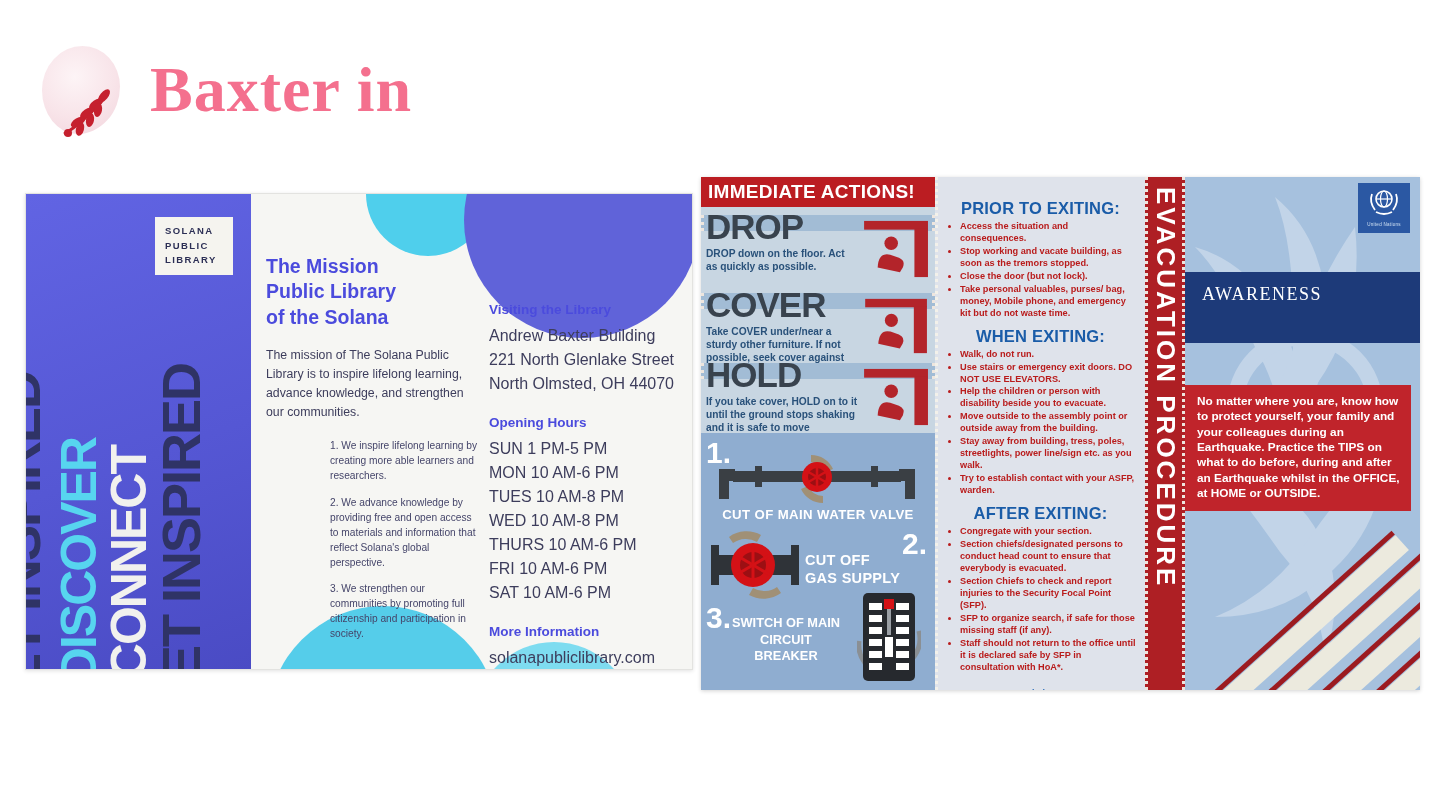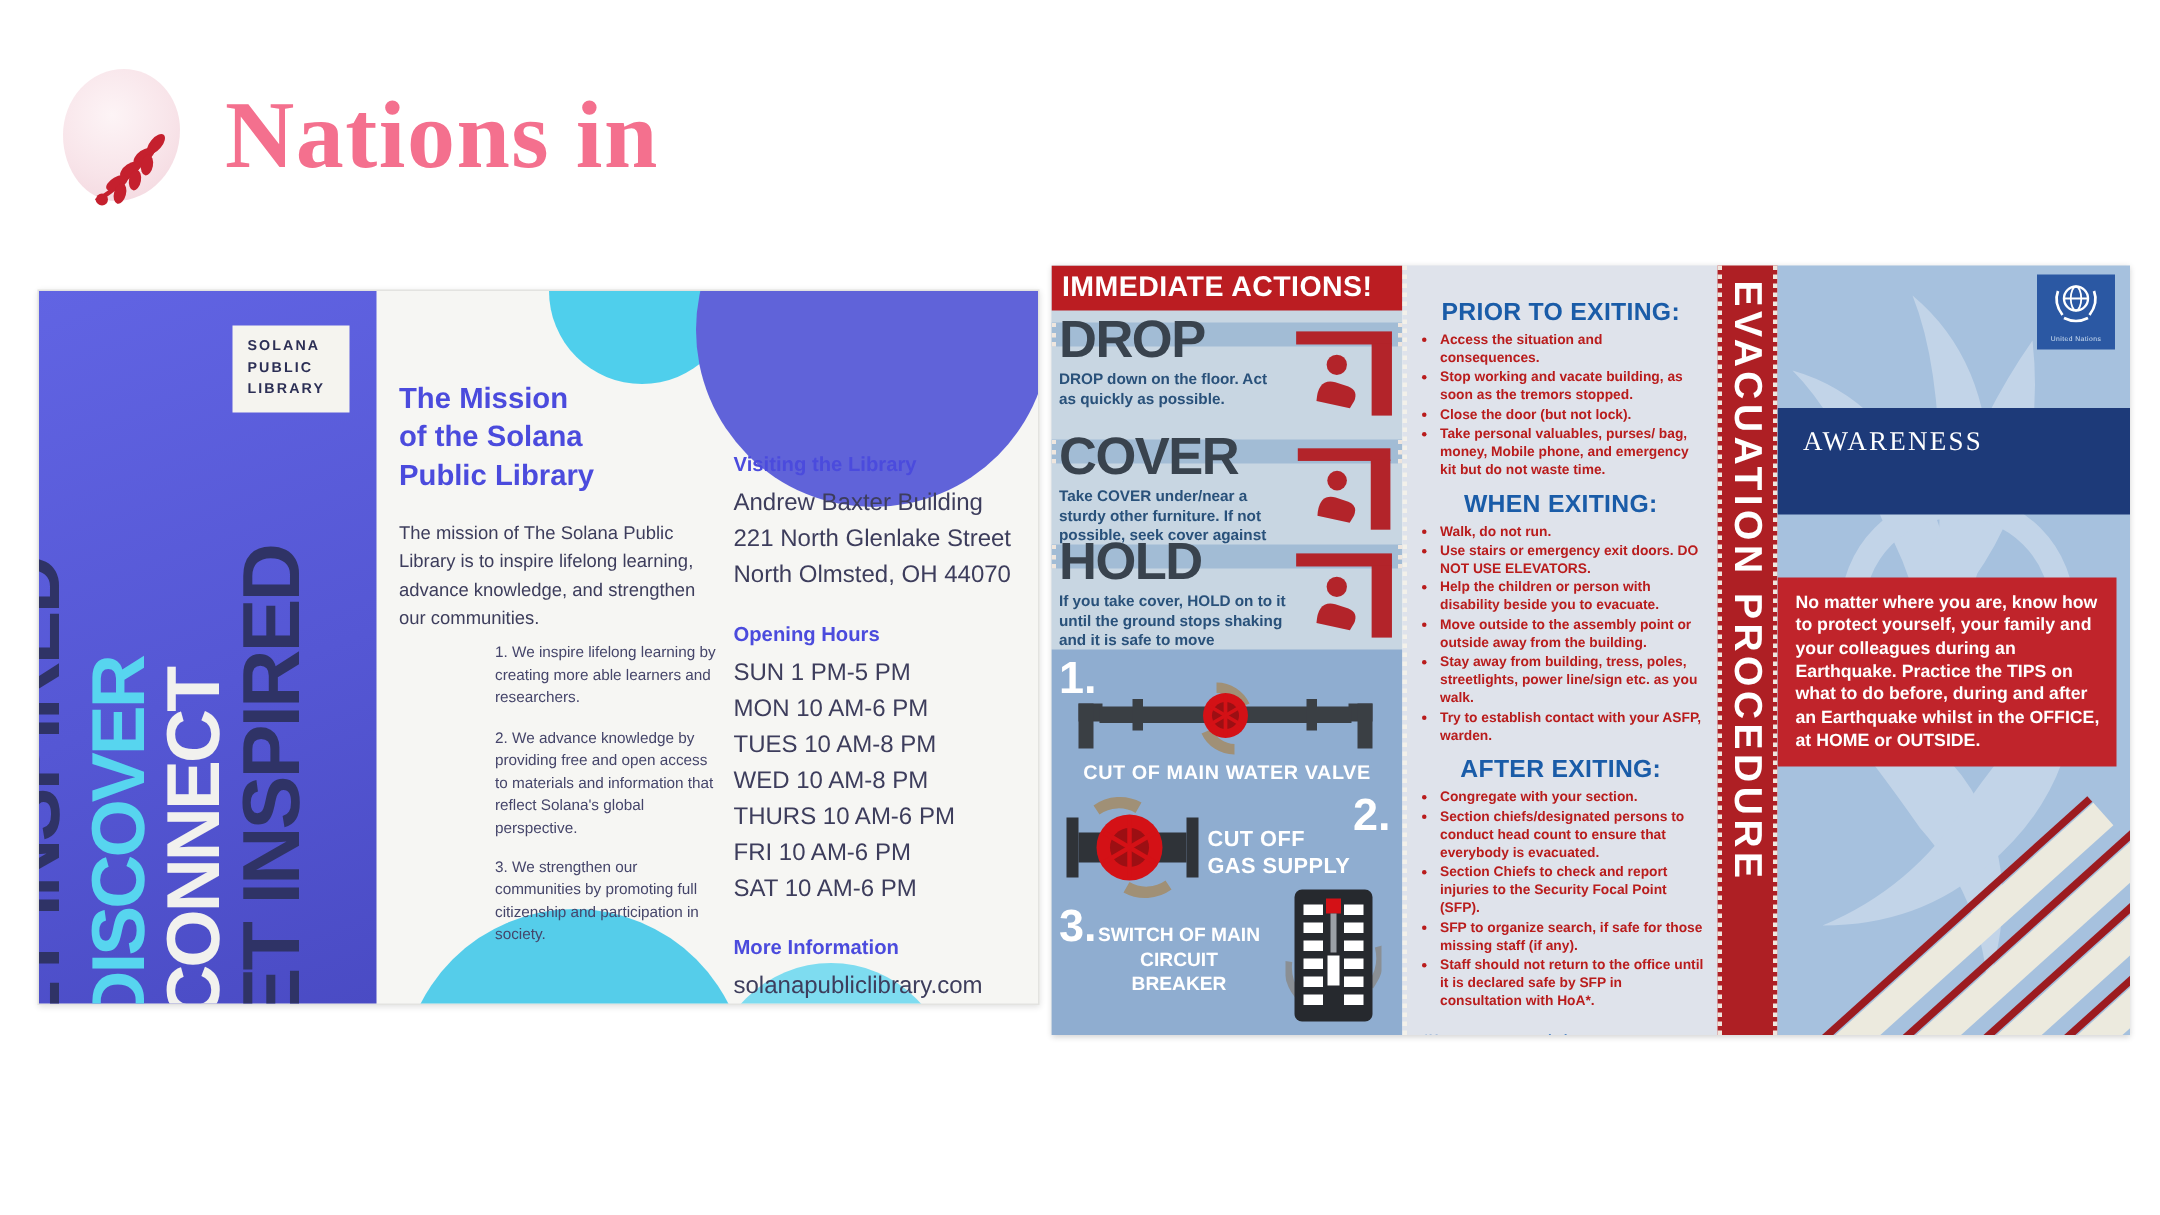--- a/index.html
+++ b/index.html
@@ -33,21 +33,21 @@
   .vw2{left:78px;bottom:-8px;font-size:50px;color:#f1f1ee;}
   .vw3{left:128px;bottom:-50px;font-size:54px;color:#2f3366;}
   .logo-box{position:absolute;left:129px;top:23px;width:68px;height:44px;background:#f5f4ef;
             padding:7px 0 7px 10px;color:#2c2f55;font-weight:bold;font-size:9.5px;
             letter-spacing:1.4px;line-height:1.55;}
 
   .bro-mid{position:absolute;left:240px;top:60px;width:212px;color:#3d3d5c;}
   .bro-mid h2{margin:0;font-size:19.5px;line-height:1.3;color:#4b4bdd;font-weight:bold;}
   .bro-mid h2 span{display:block;}
   .bro-intro{margin:16px 0 0 0;font-size:12.3px;line-height:1.55;width:206px;}
-  .bro-points{margin:6px 0 0 64px;width:152px;font-size:10.2px;line-height:1.48;color:#45456a;}
+  .bro-points{margin:16px 0 0 64px;width:152px;font-size:10.2px;line-height:1.48;color:#45456a;}
   .bro-points div{margin-bottom:11px;}
 
   .bro-right{position:absolute;left:463px;top:108px;width:200px;color:#3d3d5c;}
   .bro-right h3{margin:0;font-size:13.5px;color:#4b4bdd;font-weight:bold;}
   .bro-right .sec{margin-bottom:19px;}
   .bro-right .ln{font-size:16px;line-height:1.5;}
   .bro-right .sec .ln:first-of-type{margin-top:7px;}
 
   
   .info{position:absolute;left:701px;top:177px;width:719px;height:513px;
@@ -121,21 +121,21 @@
         <ellipse cx="44" cy="10" rx="4" ry="8" fill="#c5202e" transform="rotate(40 44 10)"></ellipse>
         <ellipse cx="36" cy="18" rx="4" ry="8" fill="#c5202e" transform="rotate(55 36 18)"></ellipse>
         <ellipse cx="38" cy="24" rx="4" ry="7" fill="#c5202e" transform="rotate(10 38 24)"></ellipse>
         <ellipse cx="27" cy="27" rx="4" ry="8" fill="#c5202e" transform="rotate(55 27 27)"></ellipse>
         <ellipse cx="30" cy="34" rx="4" ry="7" fill="#c5202e" transform="rotate(10 30 34)"></ellipse>
         <ellipse cx="18" cy="36" rx="4" ry="8" fill="#c5202e" transform="rotate(60 18 36)"></ellipse>
         <ellipse cx="20" cy="43" rx="4" ry="7" fill="#c5202e" transform="rotate(15 20 43)"></ellipse>
         <circle cx="8" cy="47" r="4" fill="#c5202e"></circle>
       </svg>
     </div>
-    <h1 class="title-text">Nations in</h1>
+    <h1 class="title-text">Baxter in</h1>
   </div>
 
   <section class="brochure">
     <div class="circ c-top-cyan"></div>
     <div class="circ c-top-purple"></div>
     <div class="circ c-bot-cyan1"></div>
     <div class="circ c-bot-cyan2"></div>
 
     <div class="bro-left">
       <div class="vw vw0">GET INSPIRED</div>
@@ -145,22 +145,22 @@
       <div class="logo-box">
         <div>SOLANA</div>
         <div>PUBLIC</div>
         <div>LIBRARY</div>
       </div>
     </div>
 
     <div class="bro-mid">
       <h2>
         <span>The Mission</span>
+        <span>Public Library</span>
         <span>of the Solana</span>
-        <span>Public Library</span>
       </h2>
       <p class="bro-intro">The mission of The Solana Public Library is to inspire lifelong learning, advance knowledge, and strengthen our communities.</p>
       <div class="bro-points">
         <div>1. We inspire lifelong learning by creating more able learners and researchers.</div>
         <div>2. We advance knowledge by providing free and open access to materials and information that reflect Solana's global perspective.</div>
         <div>3. We strengthen our communities by promoting full citizenship and participation in society.</div>
       </div>
     </div>
 
     <div class="bro-right">

